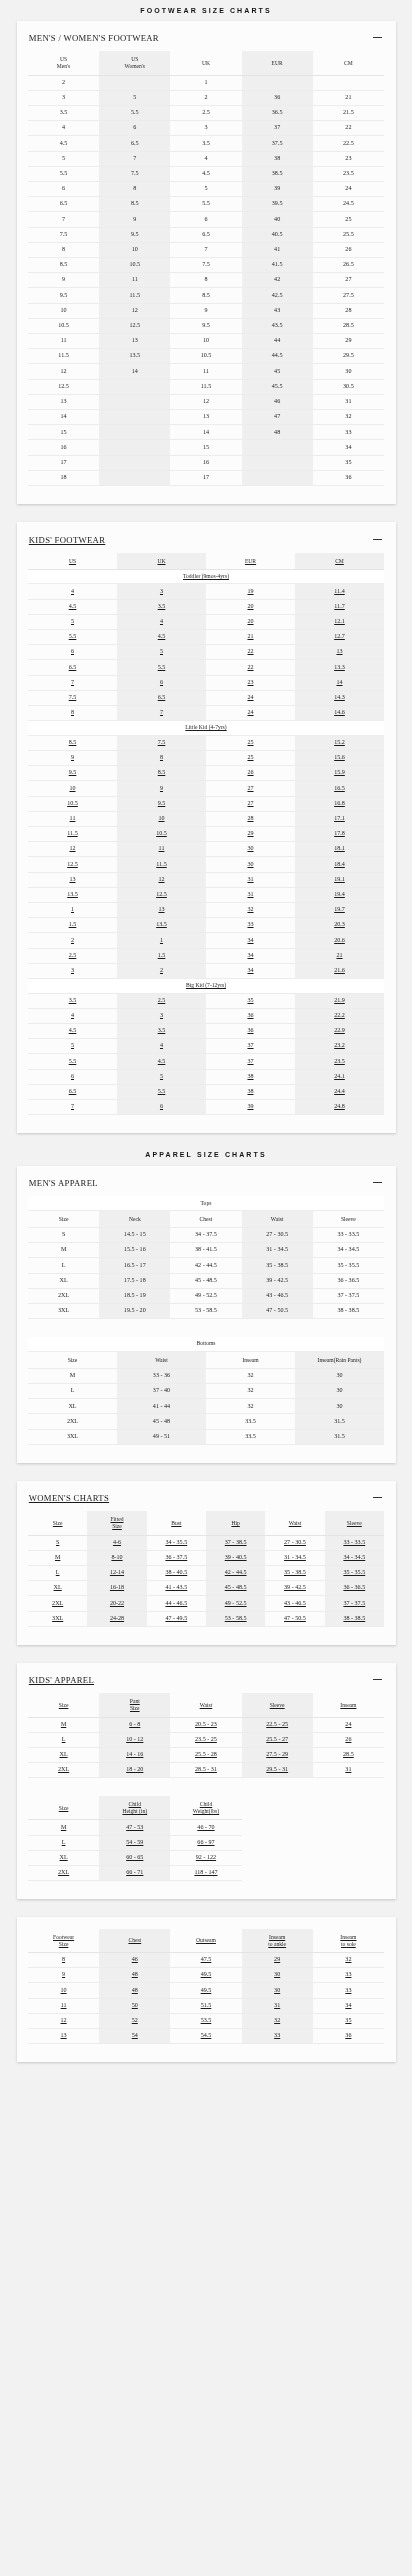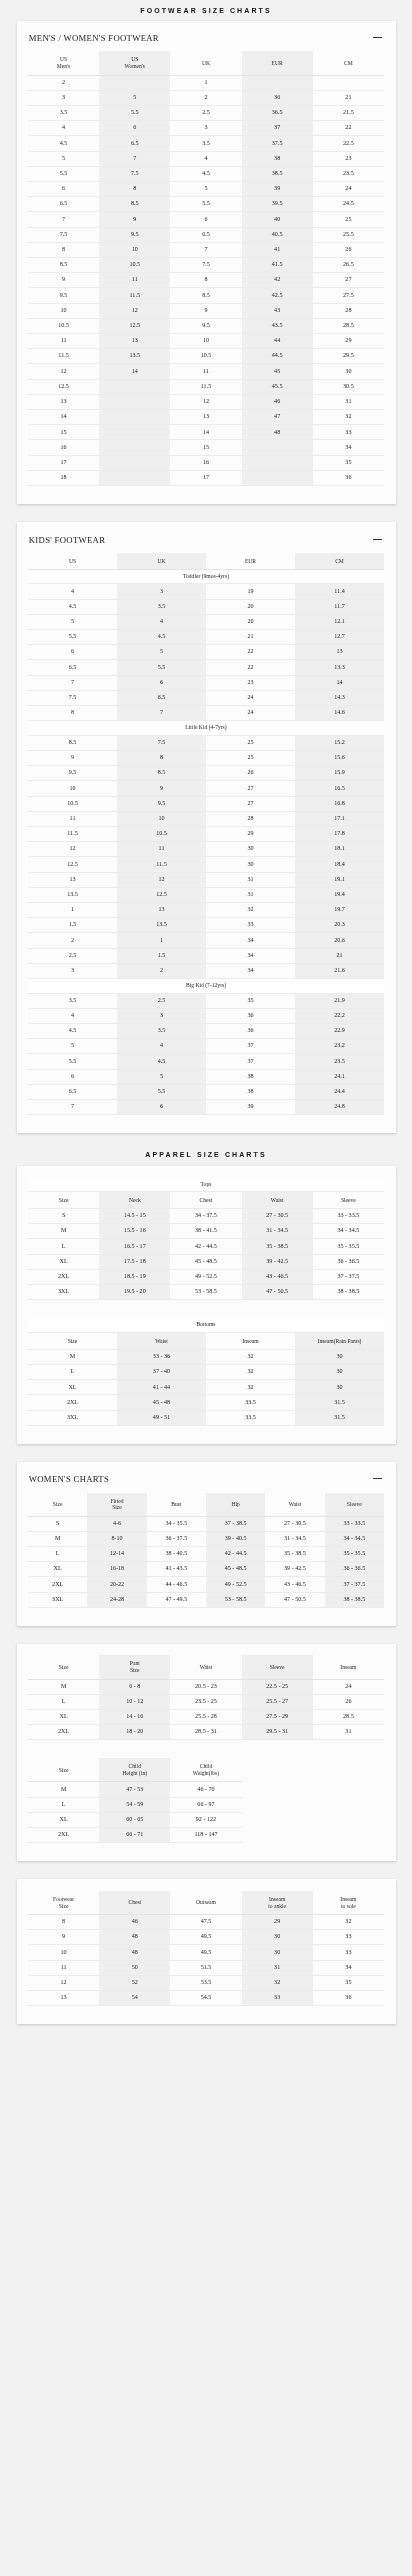--- a/index.html
+++ b/index.html
@@ -29,21 +29,21 @@
   }
   .banner.second { padding-top: 18px; }
 
   .card {
     background: #fcfcfc;
     margin: 0 16.5px 0 16.5px;
     box-shadow: 0 0.8px 2.5px rgba(0,0,0,0.18);
     box-sizing: border-box;
     padding: 11.5px 11.5px 10px 11.5px;
   }
-  .card + .card { margin-top: 18px; }
+  .card + .card { margin-top: 18px; text-decoration: underline; }
 
   .card-head {
     display: flex;
     align-items: flex-start;
     justify-content: space-between;
     padding: 0.8px 0.8px 8.2px 0.8px;
   }
   .card-title {
     font-size: 8.7px;
     letter-spacing: 0.3px;
@@ -544,20 +544,24 @@
             <td class="shadecol">24.8</td>
           </tr>
         </tbody>
     </table>
     <div class="tail-pad"></div>
   </div>
 
   <div class="banner second">APPAREL SIZE CHARTS</div>
 
   <div class="card">
+    <div class="card-head">
+      <div class="card-title">MEN'S APPAREL</div>
+      <div class="collapse-icon"></div>
+    </div>
     <table class="sz">
       <tbody>
           <tr class="grouprow">
             <td colspan="5">Tops</td>
           </tr>
           <tr>
             <th style="font-size: 5.6px; padding: 5px 0.8px 4.1px;"><span>Size</span></th>
             <th class="shadecol" style="font-size: 5.6px; padding: 5px 0.8px 4.1px;"><span>Neck</span></th>
             <th style="font-size: 5.6px; padding: 5px 0.8px 4.1px;"><span>Chest</span></th>
             <th class="shadecol" style="font-size: 5.6px; padding: 5px 0.8px 4.1px;"><span>Waist</span></th>
@@ -718,20 +722,24 @@
             <td class="shadecol">53 - 58.5</td>
             <td>47 - 50.5</td>
             <td class="shadecol">38 - 38.5</td>
           </tr>
         </tbody>
     </table>
     <div class="tail-pad"></div>
   </div>
 
   <div class="card">
+    <div class="card-head">
+      <div class="card-title">KIDS' APPAREL</div>
+      <div class="collapse-icon"></div>
+    </div>
     <table class="sz">
       <thead>
           <tr>
             <th><span>Size</span></th>
             <th class="shadecol"><span>Pant</span><span class="l2">Size</span></th>
             <th><span>Waist</span></th>
             <th class="shadecol"><span>Sleeve</span></th>
             <th><span>Inseam</span></th>
           </tr>
         </thead>

